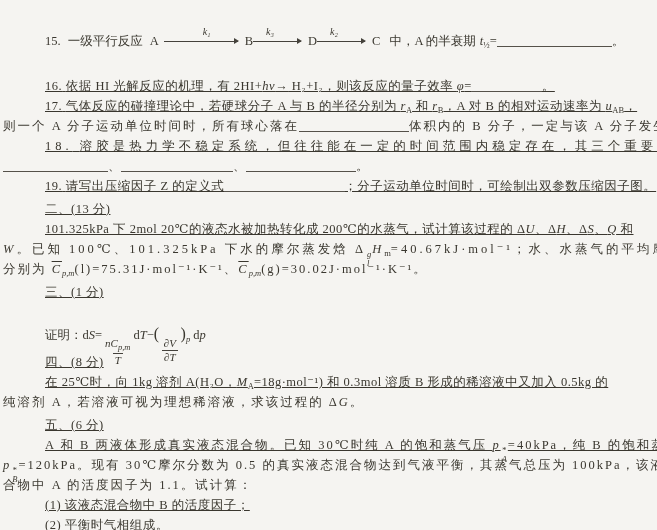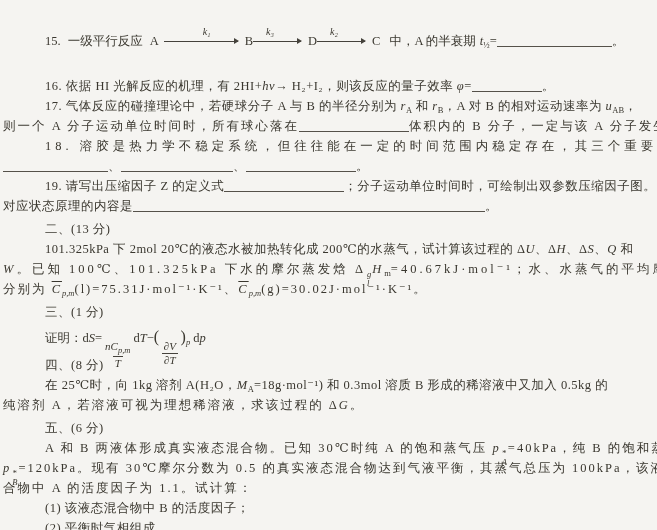--- a/index.html
+++ b/index.html
@@ -2,21 +2,21 @@
 <html><head>
 <meta charset="utf-8">
 <style>
   html,body{margin:0;padding:0;background:#e8e7e4;}
   .paper{
     position:relative;width:657px;height:530px;background:#f5f4f1;
     color:#3a372f;font-family:"Liberation Serif","DejaVu Serif",serif;
     font-size:12.5px;overflow:hidden;box-sizing:border-box;padding:6px 4px 0 3px;
   }
   .line{height:20px;line-height:20px;white-space:nowrap;letter-spacing:0.5px;}
-  .ind{padding-left:42px;}
+  .ind{padding-left:42px;text-decoration:underline;}
   .ls2{letter-spacing:2px;}
   .ls3{letter-spacing:3px;}
   .ls4{letter-spacing:4px;}
   .hd{margin-top:3px;}
   .it{font-style:italic;}
   sub{font-size:8.5px;vertical-align:-3px;letter-spacing:0;}
   sub.it{font-style:italic;}
   .blank{display:inline-block;border-bottom:1px solid #55514a;height:13px;vertical-align:-2px;}
   .w70{width:70px}.w105{width:105px}.w110{width:110px}.w112{width:112px}
   .w115{width:115px}.w120{width:120px}.w352{width:352px}
@@ -33,21 +33,21 @@
     border-left:5px solid #45423c;border-top:3px solid transparent;border-bottom:3px solid transparent;}
   .klabel{position:absolute;left:13px;top:-15px;font-size:10px;font-style:italic;letter-spacing:0;}
   .after-rxn{margin-left:9px;}
   
   .frac{display:inline-flex;flex-direction:column;align-items:center;font-size:11px;
     line-height:1.15;margin:0 3px;vertical-align:-8px;letter-spacing:0;}
   .frac .den{border-top:1px solid #45423c;padding:0 2px;}
   .ss{display:inline-flex;flex-direction:column;align-items:flex-start;font-size:8.5px;
     line-height:1.1;vertical-align:-4px;margin:0 1px;letter-spacing:0;font-style:italic;}
   .bigp{font-size:16px;}
-  .proofline{height:30px;line-height:30px;white-space:nowrap;padding-left:42px;}
+  .proofline{height:30px;line-height:30px;white-space:nowrap;padding-left:42px;margin-top:17px;}
   .bar{text-decoration:overline;}
 </style>
 </head>
 <body>
 
 <div class="paper">
 
   <div class="q15line">
     <span class="gap">15.</span>
       <span class="gap">一级平行反应</span>
@@ -81,21 +81,20 @@
 
   <div class="line ind"><span>16.</span> <span>依据 HI 光解反应的机理，有 2HI+</span><span class="it">hν</span><span>→</span><span> H₂+I₂，则该反应的量子效率 </span><span class="it">φ</span><span>=</span><span class="blank w70"></span><span>。</span></div>
 
   <div class="line ind"><span>17.</span> <span>气体反应的碰撞理论中，若硬球分子 A 与 B 的半径分别为 </span><span class="it">r</span><sub>A</sub><span> 和 </span><span class="it">r</span><sub>B</sub><span>，A 对 B 的相对运动速率为 </span><span class="it">u</span><sub>AB</sub><span>，</span></div>
   <div class="line ls2"><span>则一个 A 分子运动单位时间时，所有球心落在</span><span class="blank w110"></span><span>体积内的 B 分子，一定与该 A 分子发生碰撞。</span></div>
 
   <div class="line ind ls4"><span>18.</span> <span>溶胶是热力学不稳定系统，但往往能在一定的时间范围内稳定存在，其三个重要原因是</span></div>
   <div class="line"><span class="blank w105"></span><span>、</span><span class="blank w112"></span><span>、</span><span class="blank w110"></span><span>。</span></div>
 
   <div class="line ind"><span>19.</span> <span>请写出压缩因子 Z 的定义式</span><span class="blank w120"></span><span>；分子运动单位时间时，可绘制出双参数压缩因子图。</span></div>
-  <div class="line"><span>对应状态原理的内容是</span><span class="blank w352"></span><span>。</span></div>
 
   <div class="line ind hd"><span>二、(13 分)</span></div>
   <div class="line ind"><span>101.325kPa 下 2mol 20℃的液态水被加热转化成 200℃的水蒸气，试计算该过程的 Δ</span><span class="it">U</span><span>、Δ</span><span class="it">H</span><span>、Δ</span><span class="it">S</span><span>、</span><span class="it">Q</span><span> 和</span></div>
   <div class="line ls3"><span class="it">W</span><span>。已知 100℃、101.325kPa 下水的摩尔蒸发焓 </span><span>Δ</span><span class="ss">
         <span>g</span>
         <span>l</span>
       </span><span class="it">H</span><sub>m</sub><span>=40.67kJ·mol⁻¹；水、水蒸气的平均摩尔定压热容</span></div>
   <div class="line ls2"><span>分别为 </span><span class="it bar">C</span><sub class="it">p,m</sub><span>(l)=75.31J·mol⁻¹·K⁻¹、</span><span class="it bar">C</span><sub class="it">p,m</sub><span>(g)=30.02J·mol⁻¹·K⁻¹。</span></div>
 
   <div class="line ind hd"><span>三、(1 分)</span></div>

